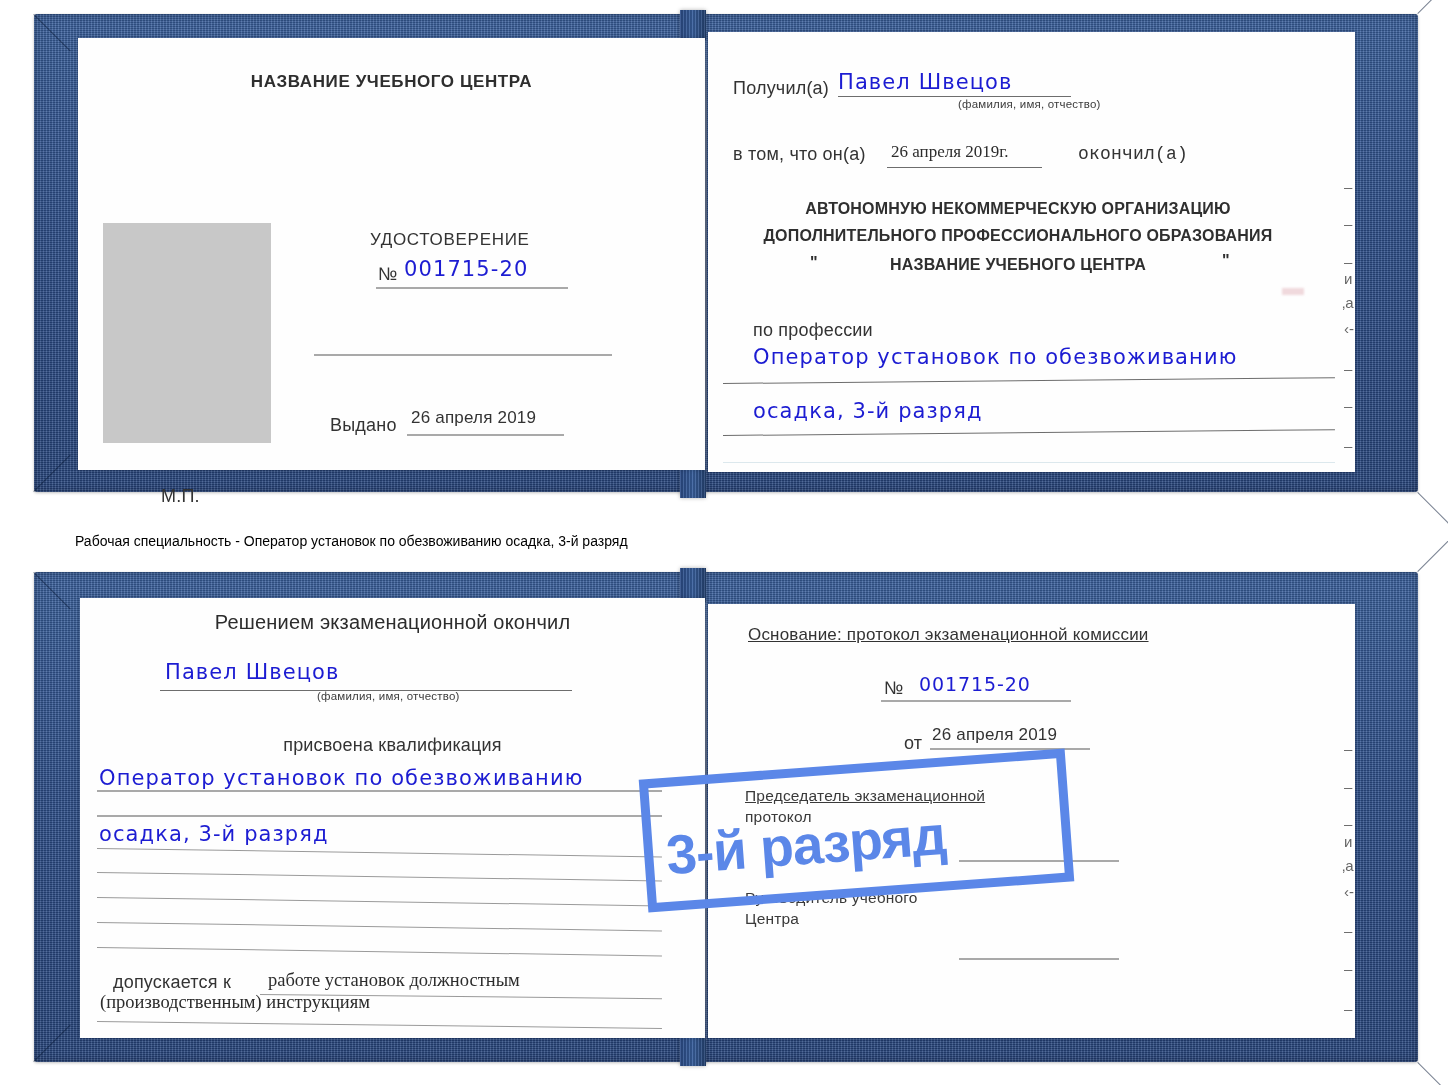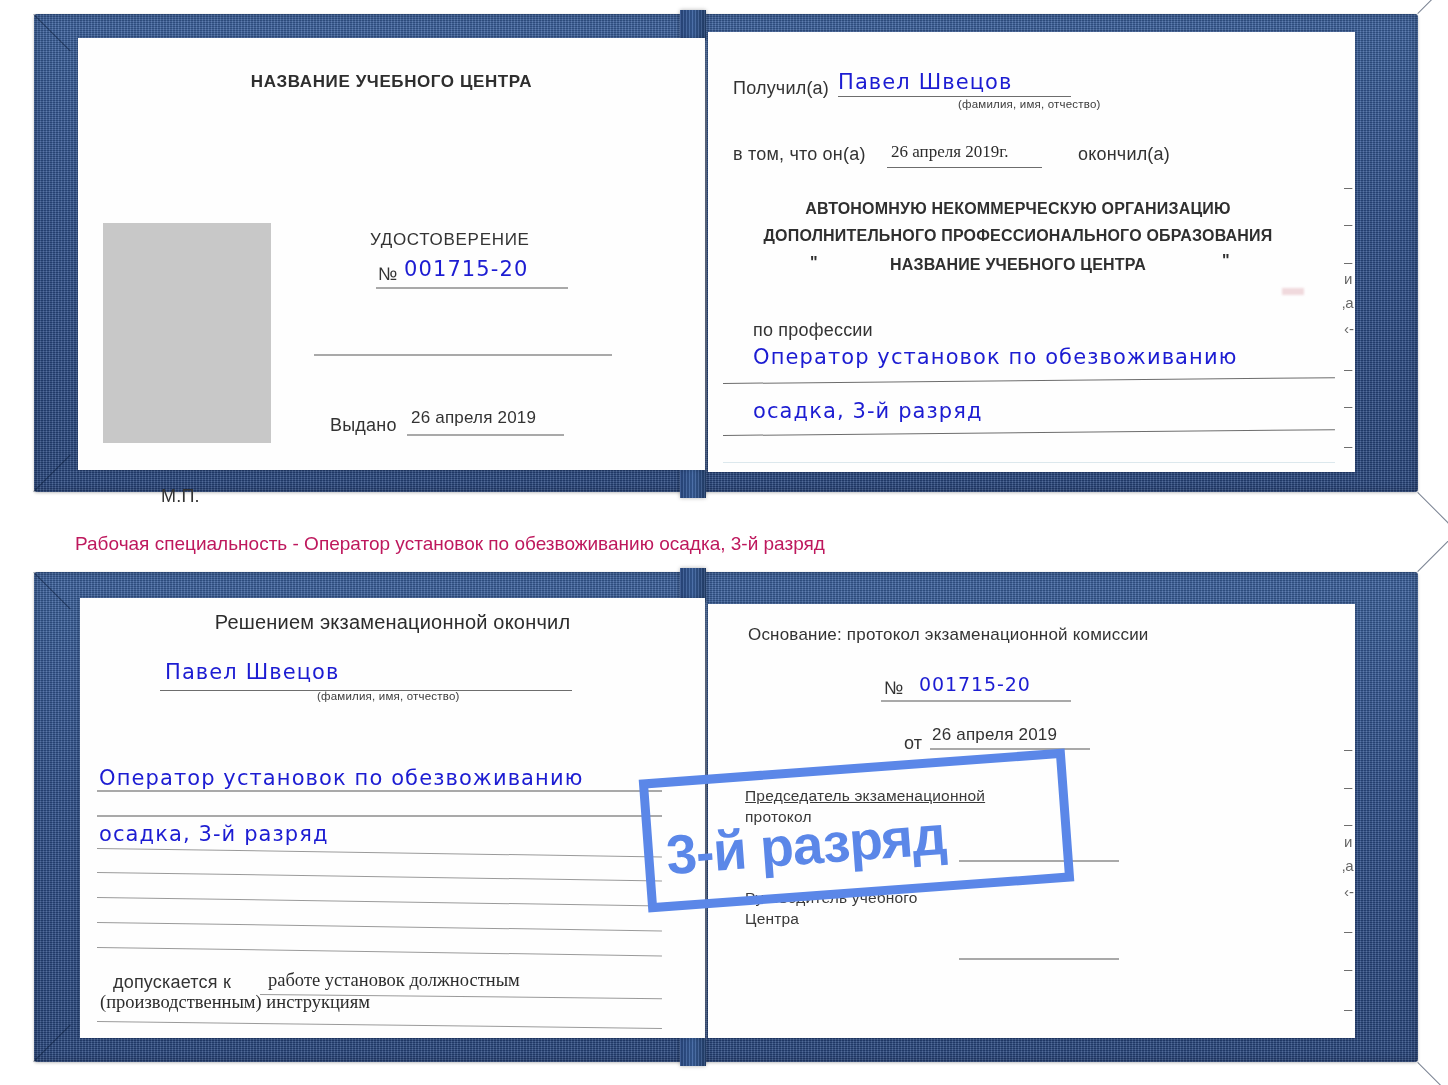--- a/index.html
+++ b/index.html
@@ -120,22 +120,22 @@
   .bleed.dash { color: #555; font-size: 15px; }
   .smudge {
     position: absolute;
     background: rgba(215,150,160,.35);
     filter: blur(1.2px);
   }
 
   
   .caption {
     position: absolute;
-    font-size: 19px;
-    color: #be185d;
+    font-size: 14px;
+    color: #000000;
     white-space: nowrap;
   }
 
   
   .badge {
     position: absolute;
     border: 9px solid #5b87e8;
     background: transparent;
     transform: rotate(-4.2deg);
   }
@@ -188,21 +188,21 @@
   <div class="t body-txt" style="left:161px; top:452px;margin-top:34px;">М.П.</div>
 
   <div class="t body-txt" style="left:733px; top:78px;">Получил(а)</div>
   <div class="hand" style="position:absolute; left:838px; top:70px;">Павел Швецов</div>
   <div class="rule dark" style="left:838px; top:96px; width:233px;"></div>
   <div class="t tiny" style="left:958px; top:98px;">(фамилия, имя, отчество)</div>
 
   <div class="t body-txt" style="left:733px; top:144px;">в том, что он(а)</div>
   <div class="serif-hand" style="position:absolute; left:891px; top:142px;">26 апреля 2019г.</div>
   <div class="rule dark" style="left:887px; top:167px; width:155px;"></div>
-  <div class="t body-txt" style="left:1078px; top:144px;">окончил(а)</div>
+  <div class="t body-txt" style="left:1078px; top:144px;font-family:Liberation Mono, monospace;">окончил(а)</div>
 
   <div class="t org-line" style="left:708px; top:200px; width:620px; text-align:center;">АВТОНОМНУЮ НЕКОММЕРЧЕСКУЮ ОРГАНИЗАЦИЮ</div>
   <div class="t org-line" style="left:708px; top:227px; width:620px; text-align:center;">ДОПОЛНИТЕЛЬНОГО ПРОФЕССИОНАЛЬНОГО ОБРАЗОВАНИЯ</div>
   <div class="t org-line" style="left:810px; top:254px;">"</div>
   <div class="t org-line" style="left:708px; top:256px; width:620px; text-align:center;">НАЗВАНИЕ УЧЕБНОГО ЦЕНТРА</div>
   <div class="t org-line" style="left:1222px; top:252px;">"</div>
 
   <div class="t body-txt" style="left:753px; top:320px;">по профессии</div>
   <div class="hand" style="position:absolute; left:753px; top:345px;">Оператор установок по обезвоживанию</div>
   <div class="rule dark slant" style="left:723px; top:383px; width:612px; transform:rotate(-0.55deg);"></div>
@@ -236,38 +236,39 @@
   <div class="page-sheet page-left" style="left:80px; top:598px; width:625px; height:440px;"></div>
   <div class="page-sheet page-right" style="left:708px; top:604px; width:647px; height:434px;"></div>
   <div class="fold-line" style="left:705px; top:600px; height:440px;"></div>
 
   <div class="t" style="left:80px; top:611px; width:625px; text-align:center; font-size:20px; color:#2c2c2c;">Решением экзаменационной окончил</div>
 
   <div class="hand" style="position:absolute; left:165px; top:660px;">Павел Швецов</div>
   <div class="rule dark" style="left:160px; top:690px; width:412px;"></div>
   <div class="t tiny" style="left:317px; top:690px;">(фамилия, имя, отчество)</div>
 
+  <div class="t body-txt" style="left:80px; top:735px; width:625px; text-align:center;">присвоена квалификация</div>
 
   <div class="hand" style="position:absolute; left:99px; top:766px;">Оператор установок по обезвоживанию</div>
   <div class="rule thick" style="left:97px; top:790px; width:565px;"></div>
   <div class="rule thick" style="left:97px; top:815px; width:565px;"></div>
   <div class="hand" style="position:absolute; left:99px; top:822px;">осадка, 3-й разряд</div>
   <div class="rule slant" style="left:97px; top:848px; width:565px; transform:rotate(0.85deg);"></div>
   <div class="rule slant" style="left:97px; top:872px; width:565px; transform:rotate(0.85deg);"></div>
   <div class="rule slant" style="left:97px; top:897px; width:565px; transform:rotate(0.85deg);"></div>
   <div class="rule slant" style="left:97px; top:922px; width:565px; transform:rotate(0.85deg);"></div>
   <div class="rule slant" style="left:97px; top:947px; width:565px; transform:rotate(0.85deg);"></div>
 
   <div class="t body-txt" style="left:113px; top:972px;">допускается к</div>
   <div class="serif-hand" style="position:absolute; left:268px; top:970px; font-size:18.5px;">работе установок должностным</div>
   <div class="rule slant" style="left:260px; top:994px; width:402px; transform:rotate(0.6deg);"></div>
   <div class="serif-hand" style="position:absolute; left:100px; top:992px; font-size:18.5px;">(производственным) инструкциям</div>
   <div class="rule slant" style="left:97px; top:1021px; width:565px; transform:rotate(0.7deg);"></div>
 
-  <div class="t body-txt" style="left:748px; top:625px; font-size:17px;">Основание: протокол экзаменационной комиссии</div>
+  <div class="t body-txt" style="left:748px; top:625px; font-size:17px;text-decoration:underline;">Основание: протокол экзаменационной комиссии</div>
 
   <div class="t body-txt" style="left:884px; top:678px;">№</div>
   <div class="hand small" style="position:absolute; left:919px; top:673px;">001715-20</div>
   <div class="rule thick" style="left:881px; top:700px; width:190px;"></div>
 
   <div class="t body-txt" style="left:904px; top:733px;">от</div>
   <div class="t body-txt" style="left:932px; top:725px; font-size:17px;">26 апреля 2019</div>
   <div class="rule thick" style="left:930px; top:748px; width:160px;"></div>
 
   <div class="t body-small" style="left:745px; top:787px;text-decoration:underline;">Председатель экзаменационной</div>

